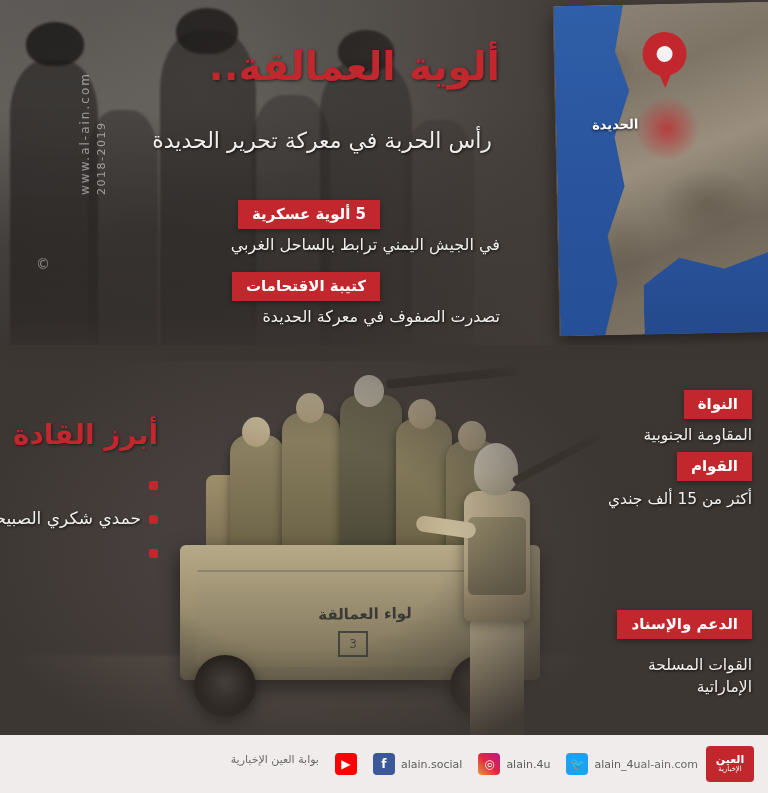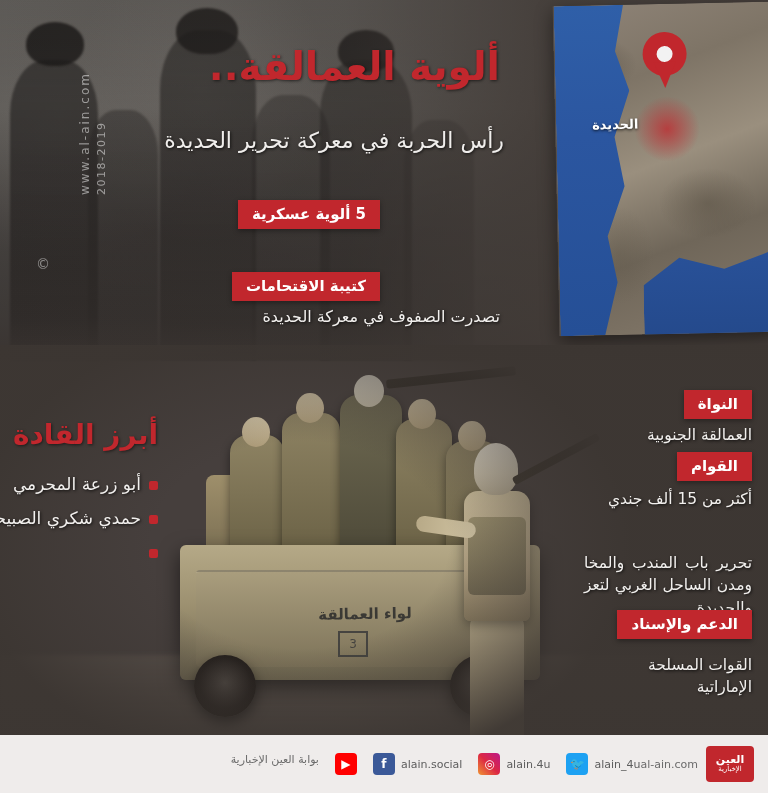--- a/index.html
+++ b/index.html
@@ -122,21 +122,21 @@
 
   
   .headline{
     position:absolute;right:268px;top:44px;
     color:#c1272d;
     font-size:39px;font-weight:bold;
     text-shadow:1px 1px 3px rgba(0,0,0,.55);
     letter-spacing:-.5px;
   }
   .subhead{
-    position:absolute;right:264px;top:128px;
+    position:absolute;right:276px;top:128px;
     color:#f0eeec;font-size:22px;
     text-shadow:1px 1px 3px rgba(0,0,0,.7);
     margin-left:28px;
   }
 
   
   .tag{
     position:absolute;
     background:#c1272d;color:#fff;
     font-size:15px;font-weight:bold;
@@ -380,20 +380,21 @@
       <div class="pin-tip"></div>
       <div class="pin-hole"></div>
     </div>
     <div class="map-label">الحديدة</div>
   </div>
 
   <div class="headline">ألوية العمالقة..</div>
   <div class="subhead">رأس الحربة في معركة تحرير الحديدة</div>
 
   <div class="tag" id="tag1">5  ألوية عسكرية</div>
+  <div class="tag-text" id="tag1txt">في الجيش اليمني ترابط بالساحل الغربي</div>
   <div class="tag" id="tag2">كتيبة الاقتحامات</div>
   <div class="tag-text" id="tag2txt">تصدرت الصفوف في معركة الحديدة</div>
 
   <div class="photo">
     <div class="ground"></div>
     <div class="mg"></div>
     <div class="cab"></div>
     <div class="fighter f1"></div>
     <div class="fighter f2"></div>
     <div class="fighter f3"></div>
@@ -416,34 +417,33 @@
       <div class="vest"></div>
       <div class="arm"></div>
       <div class="head2"></div>
       <div class="gun"></div>
     </div>
     <div class="photo-fade"></div>
   </div>
 
   <div class="leaders-title">أبرز القادة</div>
   <div class="leader-item" id="ld0">
-    <span class="bullet"></span><span>أبو زرعة المحرمي</span>
+    <span class="bullet"></span>
   </div>
   <div class="leader-item" id="ld1">
     <span class="bullet"></span><span>حمدي شكري الصبيحي</span>
   </div>
   <div class="leader-item" id="ld2">
     <span class="bullet"></span>
   </div>
 
   <div class="rtag" id="rtag0">النواة</div>
-  <div class="rtxt" id="rtxt0">العمالقة الجنوبية</div>
+  <div class="rtxt" id="rtxt0">المقاومة الجنوبية</div>
   <div class="rtag" id="rtag1">القوام</div>
   <div class="rtxt" id="rtxt1">أكثر من 15 ألف جندي</div>
-  <div class="rtxt" id="rtxt2">تحرير باب المندب والمخا ومدن الساحل الغربي لتعز والحديدة.</div>
   <div class="rtag" id="rtag3">الدعم والإسناد</div>
   <div class="rtxt" id="rtxt3">القوات المسلحة الإماراتية</div>
 
   <div class="footer">
     <div class="brand">
       <div class="brand-logo">
         <span>العين</span>
         <span class="l2">الإخبارية</span>
       </div>
       <span class="brand-url">al-ain.com</span>

